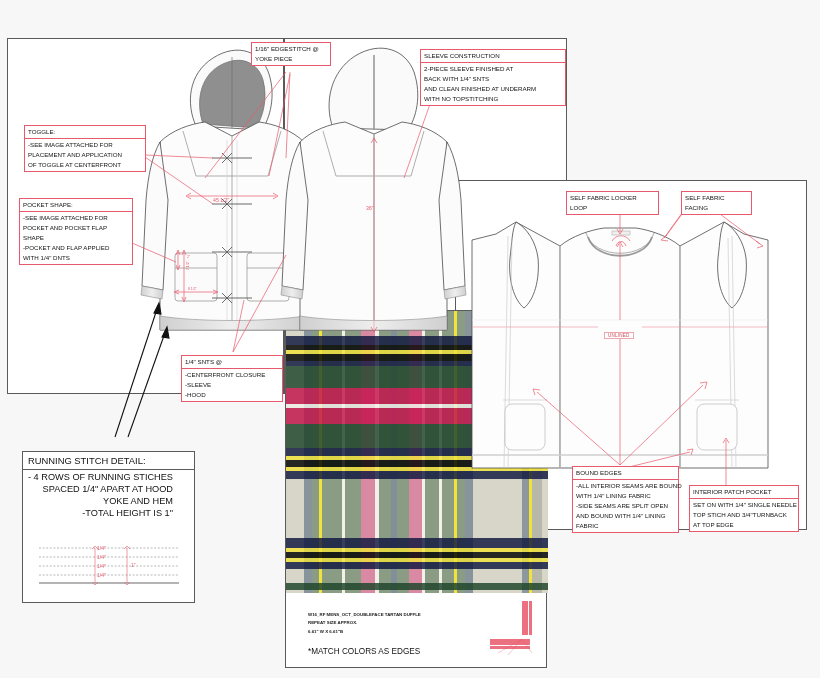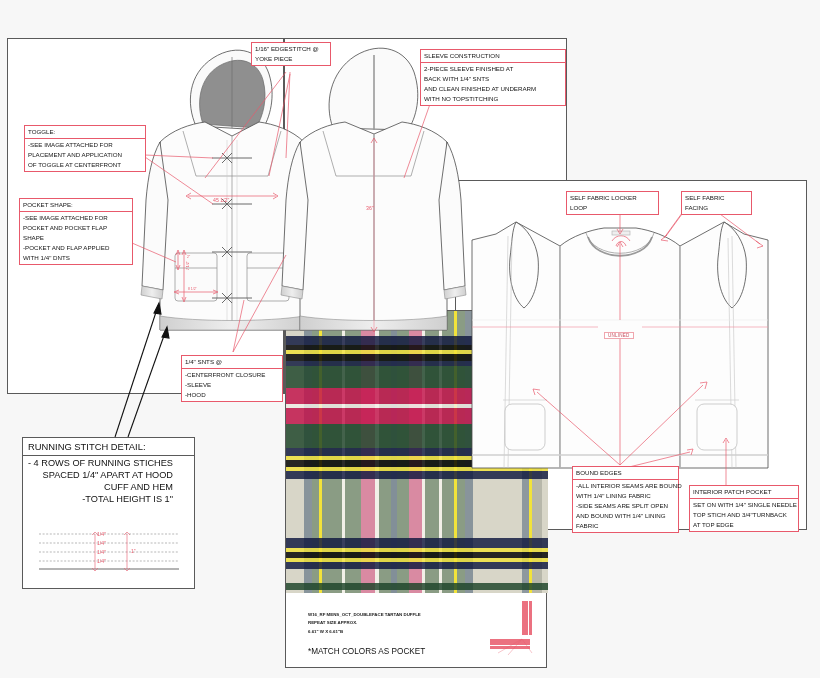--- a/index.html
+++ b/index.html
@@ -7,21 +7,21 @@
     width:820px;height:678px;
     background:#f7f7f7;
     font-family:"Liberation Sans",sans-serif;
     position:relative;overflow:hidden;
   }
   .panel{position:absolute;background:#fff;border:1px solid #5a5a5a;box-sizing:border-box;}
   #main-panel{left:7px;top:38px;width:277px;height:356px;}
   #back-panel{left:284px;top:38px;width:283px;height:356px;}
   #interior-panel{left:455px;top:180px;width:352px;height:350px;}
   #swatch-panel{left:285px;top:310px;width:262px;height:358px;}
-  #stitch-panel{left:22px;top:437px;width:173px;height:152px;}
+  #stitch-panel{left:22px;top:451px;width:173px;height:152px;}
 
   
   .callout{
     position:absolute;box-sizing:border-box;
     border:1px solid #e8596b;background:#fff;
     font-size:6.2px;line-height:1.62;color:#151515;
     padding:0;z-index:40;
   }
   .callout .hd{border-bottom:1px solid #e8596b;padding:1px 2px 1px 3px;}
   .callout .bd{padding:1px 2px 1px 3px;}
@@ -228,40 +228,40 @@
 
     <g opacity="0.10">
       <rect x="0" y="0" width="262" height="282" fill="none"></rect>
     </g>
   </svg>
   <div class="swatch-caption">
     <div>W16_RF MENS_OCT_DOUBLEFACE TARTAN DUFFLE</div>
     <div>REPEAT SIZE APPROX.</div>
     <div>6.61" W X 6.61"B</div>
   </div>
-  <div class="match-note">*MATCH COLORS AS POCKET</div>
+  <div class="match-note">*MATCH COLORS AS EDGES</div>
   <svg id="selvedge" viewBox="0 0 52 56">
     <g fill="#e8596b" opacity="0.85">
       <rect x="34" y="2" width="6" height="34"></rect>
       <rect x="41" y="2" width="3" height="34"></rect>
       <rect x="2" y="40" width="40" height="6"></rect>
       <rect x="2" y="47" width="40" height="3"></rect>
     </g>
     <g stroke="#e8596b" stroke-width="0.5" opacity="0.7" fill="none">
       <path d="M34,40 L10,54 M34,40 L20,56 M34,40 L44,54"></path>
     </g>
   </svg>
 </div>
 
 <div class="panel" id="stitch-panel">
   <div class="stitch-hd">RUNNING STITCH DETAIL:</div>
   <div class="stitch-body">
     <div>- 4 ROWS OF RUNNING STICHES</div>
     <div>SPACED 1/4"  APART AT HOOD</div>
-    <div>CUFF AND HEM</div>
+    <div>YOKE AND HEM</div>
     <div>-TOTAL HEIGHT IS 1"</div>
   </div>
   <svg class="stitch-diagram" viewBox="0 0 140 42">
     <g stroke="#9a9a9a" stroke-width="0.7" stroke-dasharray="2,1.6">
       <line x1="0" y1="4" x2="140" y2="4"></line>
       <line x1="0" y1="13" x2="140" y2="13"></line>
       <line x1="0" y1="22" x2="140" y2="22"></line>
       <line x1="0" y1="31" x2="140" y2="31"></line>
     </g>
     <line x1="0" y1="39" x2="140" y2="39" stroke="#6a6a6a" stroke-width="1.1"></line>

